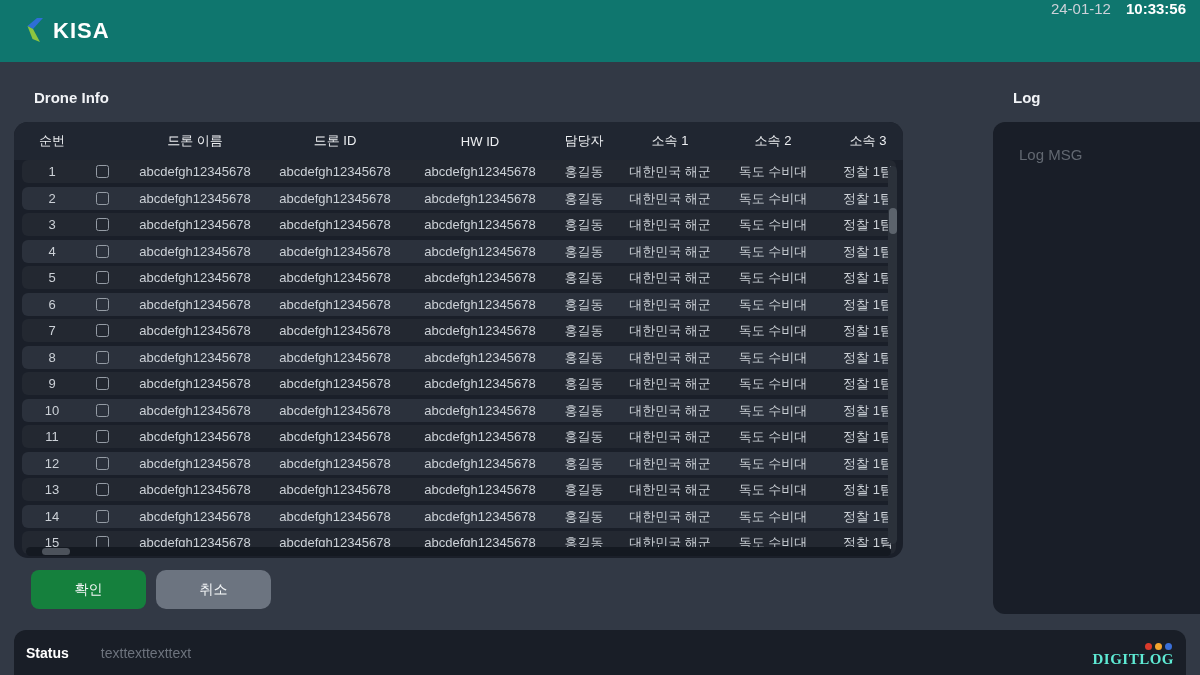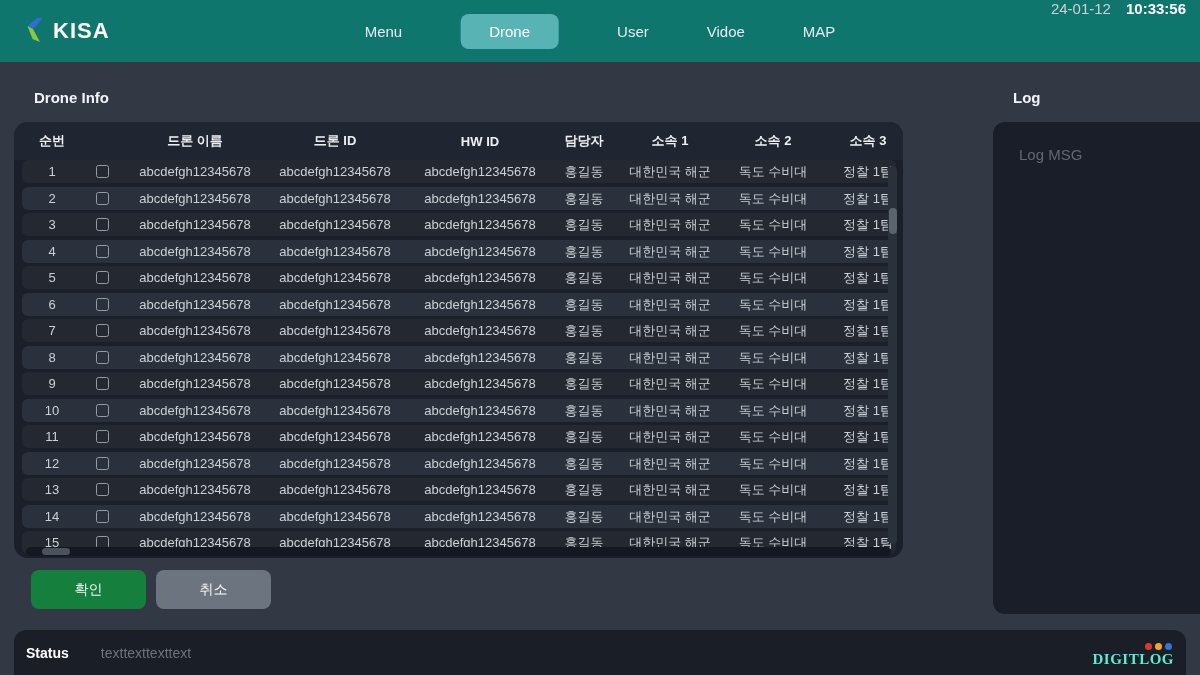--- a/index.html
+++ b/index.html
@@ -21,21 +21,21 @@
   
   main { display:flex; }
   .left-col { flex:none; margin-left:14px; width:962px; }
   .right-col { flex:1; margin-left:17px; margin-right:14px; }
   .section-title { color:#f1f3f6; font-size:15px; font-weight:700; margin:26px 0 0 20px; line-height:20px; }
 
   
   .table-panel { position:relative; margin-top:14px; width:889px; height:436px;
                  background:#1a1f29; border-radius:14px; overflow:hidden; }
   .thead { display:flex; align-items:center; height:38px; padding-left:8px; background:#202631; }
-  .thead span { color:#edeff2; font-size:13px; font-weight:700; text-align:center; flex:none; }
+  .thead span { color:#edeff2; font-size:13px; font-weight:400; text-align:center; flex:none; }
   .tbody { position:absolute; top:38px; left:0; right:0; bottom:0; overflow:hidden; }
   .trow { display:flex; align-items:center; height:23px; margin:0 7px 3.5px 8px; border-radius:6px; }
   .trow.odd  { background:#232831; }
   .trow.even { background:#2b313c; }
   .trow span.cell { color:#ccd1d7; font-size:13px; text-align:center; flex:none; line-height:23px;
                     white-space:nowrap; overflow:visible; }
   .c1{width:60px} .c2{width:40px; display:flex; align-items:center; justify-content:center;}
   .c3{width:146px} .c4{width:134px} .c5{width:156px} .c6{width:52px}
   .c7{width:120px} .c8{width:86px} .c9{width:104px}
   .checkbox { display:inline-block; width:13px; height:13px; border:1.5px solid #959ca5; border-radius:2.5px; background:transparent; }
@@ -44,21 +44,21 @@
   .vscroll { position:absolute; top:44px; right:6px; width:9px; height:378px; background:#2b313a; border-radius:5px; }
   .vthumb  { position:absolute; top:42px; left:0.5px; width:8px; height:26px; background:#5c636c; border-radius:4px; }
   .hscroll { position:absolute; left:12px; right:12px; top:425px; height:9px; background:#141921; border-radius:5px; }
   .hthumb  { position:absolute; left:16px; top:1px; width:28px; height:7px; background:#4c525b; border-radius:4px; }
 
   
   .actions { display:flex; gap:10px; margin:12px 0 0 17px; }
   .btn { border:none; width:115px; height:39px; border-radius:8px; font-size:14px;
          font-family:inherit; color:#f4f6f7; cursor:pointer; }
   .btn.confirm { background:#15803d; }
-  .btn.cancel  { background:#6c7480; }
+  .btn.cancel  { background:#6c7480;border-radius:10px; }
 
   
   .log-panel { margin-top:14px; width:266px; height:492px; background:#191e28; border-radius:12px; padding:24px 26px; }
   .log-msg { color:#626871; font-size:15px; }
 
   
   .statusbar { position:absolute; left:14px; bottom:0; width:1172px; height:45px;
                background:#191e27; border-radius:12px 12px 0 0;
                display:flex; align-items:center; padding:0 12px 0 12px; }
   .status-label { color:#ffffff; font-size:14px; font-weight:700; margin-right:32px; }
@@ -76,27 +76,20 @@
 <div class="screen">
 
   <header class="nav">
     <div class="logo">
       <svg width="23" height="27" viewBox="0 0 23 27">
         <path d="M13 0 L19 0 L9 11 L3.5 8 Z" fill="#2e6ed6"></path>
         <path d="M3.5 8 L9 11 L16 24 L8.5 21 Z" fill="#8dc63f"></path>
       </svg>
       <span class="logo-text">KISA</span>
     </div>
-    <nav class="tabs">
-      <span class="tab">Menu</span>
-      <span class="tab active">Drone</span>
-      <span class="tab">User</span>
-      <span class="tab">Vidoe</span>
-      <span class="tab">MAP</span>
-    </nav>
     <div class="clock">
       <span class="date">24-01-12</span>
       <span class="time">10:33:56</span>
     </div>
   </header>
 
   <main>
 
     <section class="left-col">
       <h2 class="section-title">Drone Info</h2>

